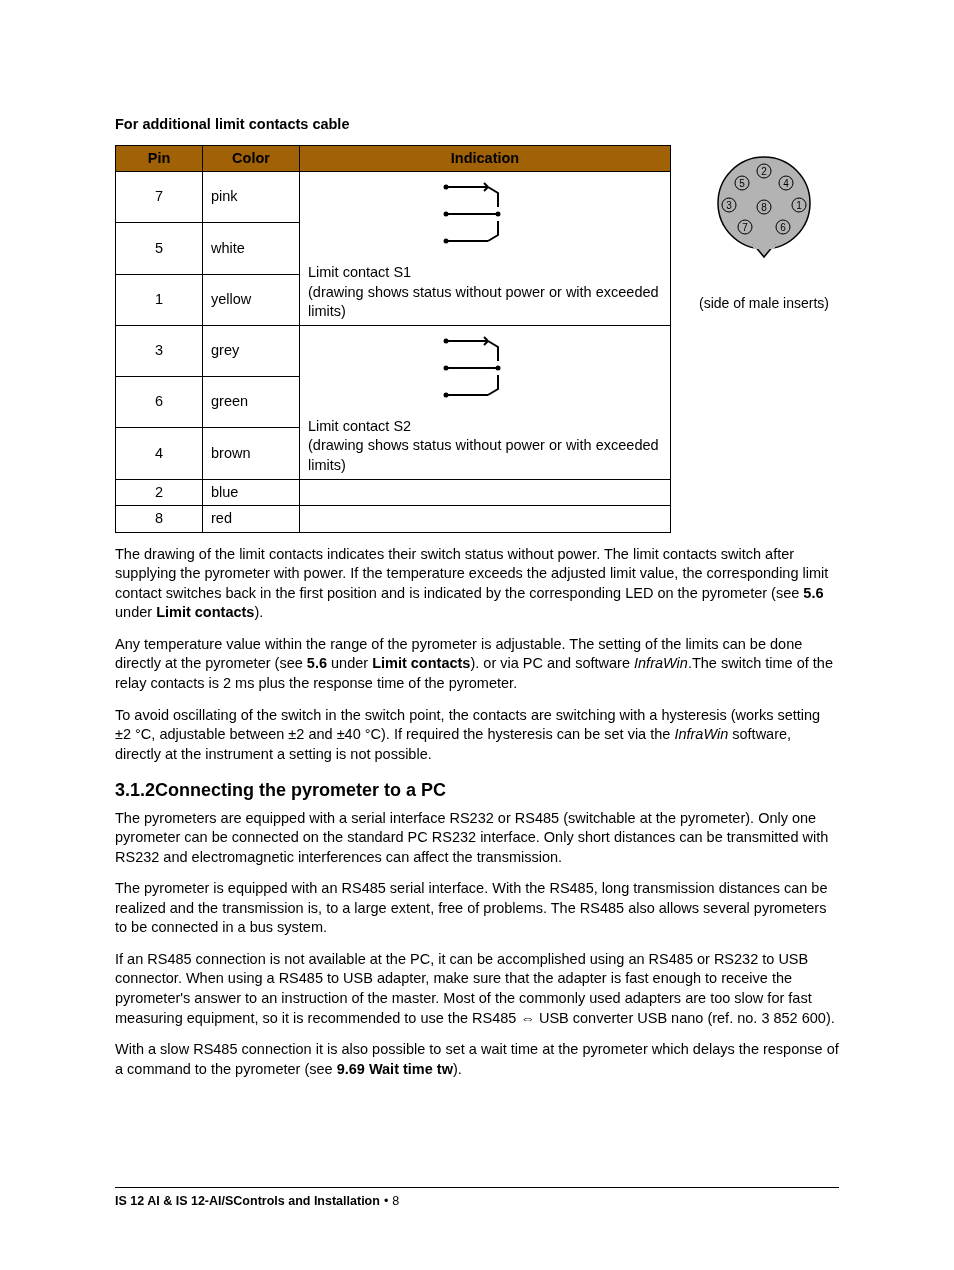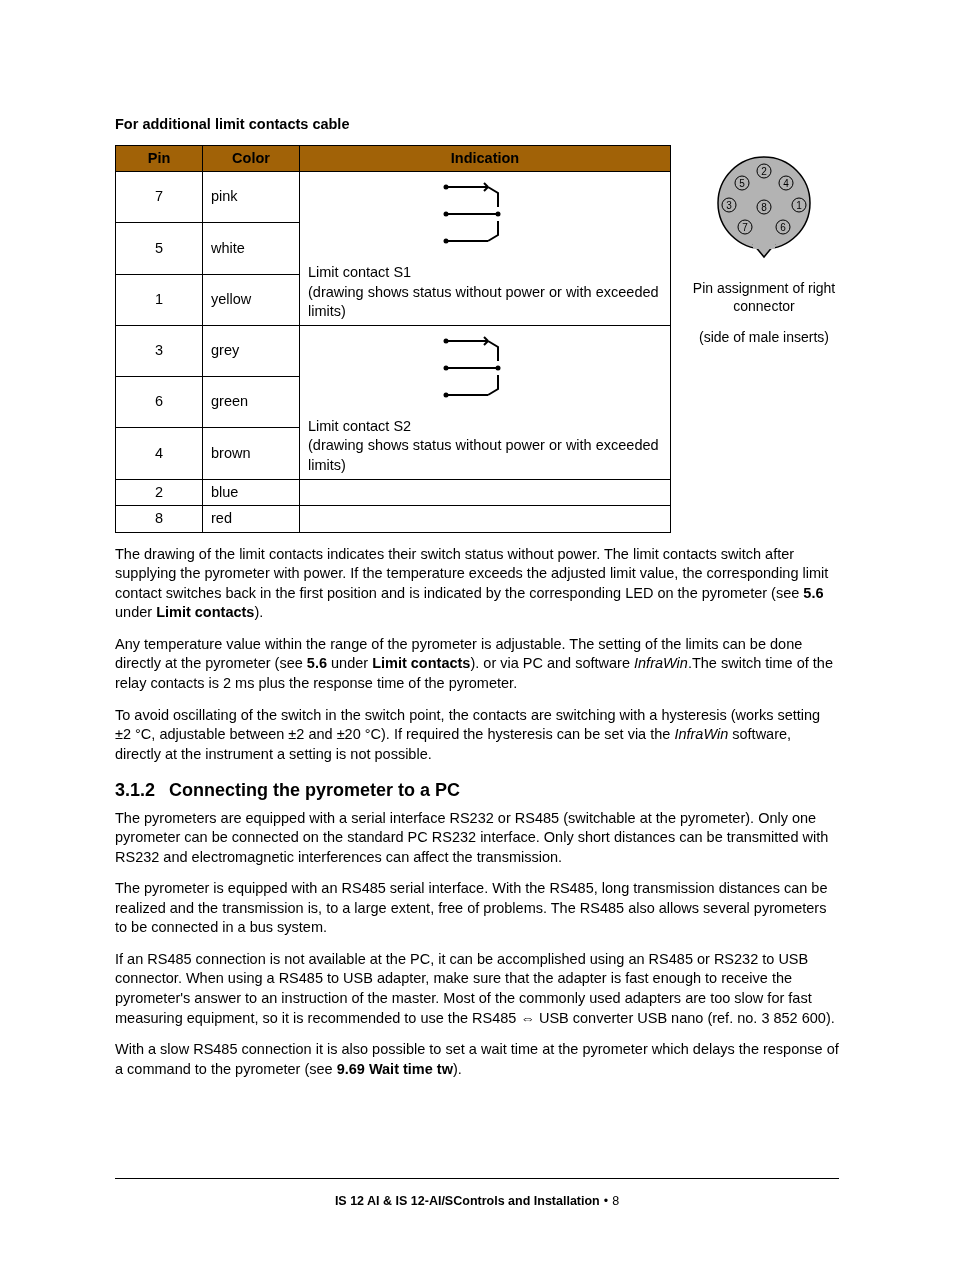--- a/index.html
+++ b/index.html
@@ -64,30 +64,30 @@
     text-align: center;
     font-size: 14px;
     padding-top: 8px;
   }
   .connector-svg { display: block; margin: 0 auto 6px auto; }
   h2.section {
     font-weight: 700;
     font-size: 18px;
     margin: 14px 0 6px 0;
   }
-  h2.section .num { display:inline-block; margin-right: 14px; }
+  h2.section .num { display:inline-block; margin-right: 0; }
   .footer {
     position: absolute;
     left: 115px;
     right: 115px;
     bottom: 60px;
     border-top: 1.5px solid #000;
-    padding-top: 14px;
+    padding-top: 5px;
     display: flex;
-    justify-content: center;
+    justify-content: flex-start;
     font-size: 12.5px;
     font-weight: 700;
   }
   .footer .right { font-weight:700; }
   .footer .dot { font-weight: 400; margin: 0 4px; }
   .footer .pnum { font-weight: 400; }
   svg.sw { display:block; }
 </style>
 </head>
 <body>
@@ -200,30 +200,29 @@
           <circle cx="90" cy="52" r="7" fill="none" stroke="#000"></circle>
             <text x="90" y="55.5">1</text>
           <circle cx="55" cy="54" r="7" fill="none" stroke="#000"></circle>
             <text x="55" y="57.5">8</text>
           <circle cx="36" cy="74" r="7" fill="none" stroke="#000"></circle>
             <text x="36" y="77.5">7</text>
           <circle cx="74" cy="74" r="7" fill="none" stroke="#000"></circle>
             <text x="74" y="77.5">6</text>
         </g>
       </svg>
-      <div>Pin assignment of right connector</div>
-      <div style="margin-top:12px">(side of male inserts)</div>
+      <div style="margin-top:21px">(side of male inserts)</div>
     </div>
   </div>
 
   <p><span>The drawing of the limit contacts indicates their switch status without power. The limit contacts switch after supplying the pyrometer with power. If the temperature exceeds the adjusted limit value, the corresponding limit contact switches back in the first position and is indicated by the corresponding LED on the pyrometer (see </span><span class="bold">5.6</span><span> under </span><span class="bold">Limit contacts</span><span>).</span></p>
 
   <p><span>Any temperature value within the range of the pyrometer is adjustable. The setting of the limits can be done directly at the pyrometer (see </span><span class="bold">5.6</span><span> under </span><span class="bold">Limit contacts</span><span>). or via PC and software </span><span class="italic">InfraWin</span><span>.The switch time of the relay contacts is 2 ms plus the response time of the pyrometer.</span></p>
 
-  <p><span>To avoid oscillating of the switch in the switch point, the contacts are switching with a hysteresis (works setting ±2 °C, adjustable between ±2 and ±20 °C).  If required the hysteresis can be set via the </span><span class="italic">InfraWin</span><span> software, directly at the instrument a setting is not possible.</span></p>
+  <p><span>To avoid oscillating of the switch in the switch point, the contacts are switching with a hysteresis (works setting ±2 °C, adjustable between ±2 and ±40 °C).  If required the hysteresis can be set via the </span><span class="italic">InfraWin</span><span> software, directly at the instrument a setting is not possible.</span></p>
 
   <h2 class="section"><span class="num">3.1.2</span><span>Connecting the pyrometer to a PC</span></h2>
 
   <p>The pyrometers are equipped with a serial interface RS232 or RS485 (switchable at the pyrometer). Only one pyrometer can be connected on the standard PC RS232 interface. Only short distances can be transmitted with RS232 and electromagnetic interferences can affect the transmission.</p>
   <p>The pyrometer is equipped with an RS485 serial interface. With the RS485, long transmission distances can be realized and the transmission is, to a large extent, free of problems. The RS485 also allows several pyrometers to be connected in a bus system.</p>
   <p>If an RS485 connection is not available at the PC, it can be accomplished using an RS485 or RS232 to USB connector. When using a RS485 to USB adapter, make sure that the adapter is fast enough to receive the pyrometer's answer to an instruction of the master. Most of the commonly used adapters are too slow for fast measuring equipment, so it is recommended to use the RS485 ⇔ USB converter USB nano (ref. no. 3 852 600).</p>
   <p><span>With a slow RS485 connection it is also possible to set a wait time at the pyrometer which delays the response of a command to the pyrometer (see </span><span class="bold">9.69 Wait time tw</span><span>).</span></p>
 
   <div class="footer">
     <div>IS 12 AI &amp; IS 12-AI/S</div>

